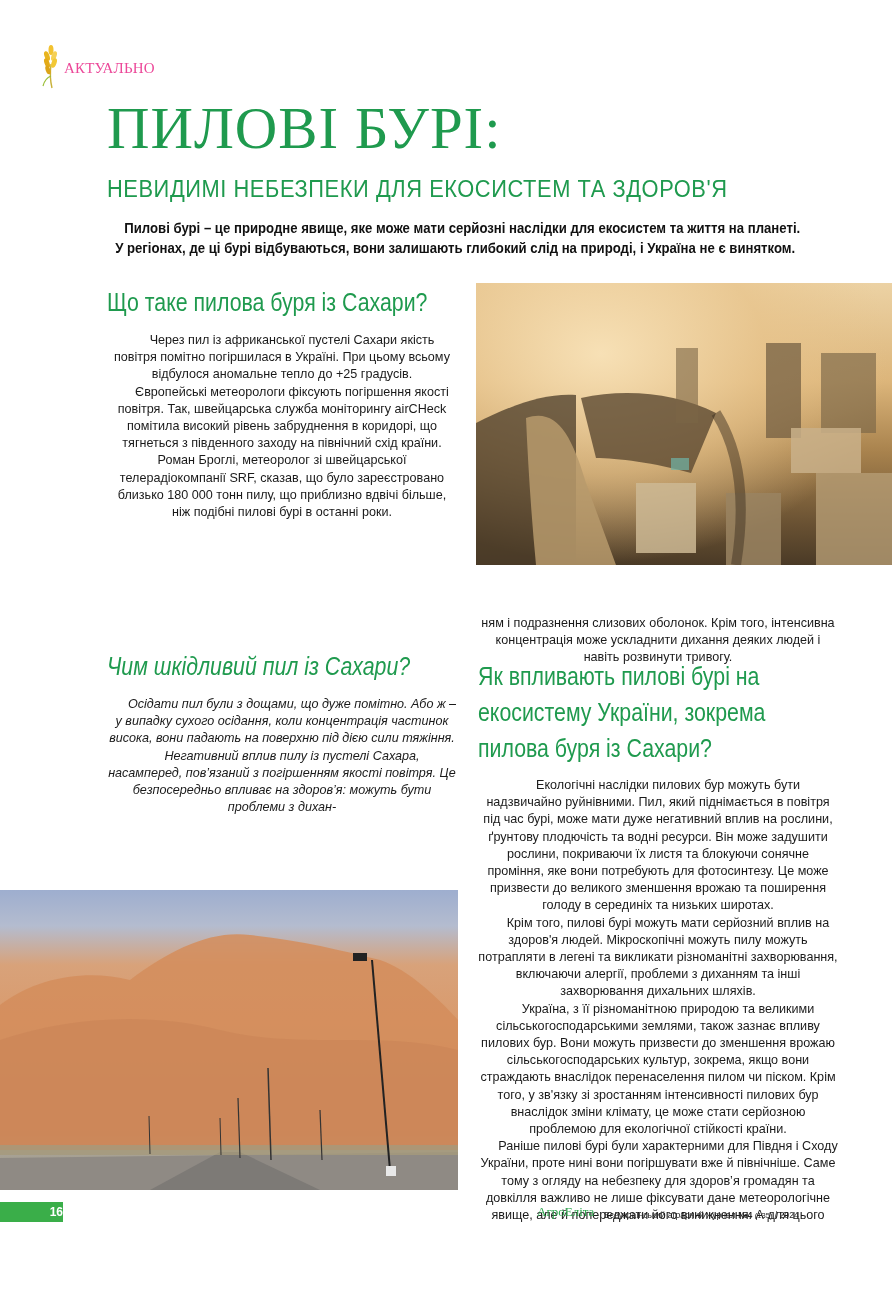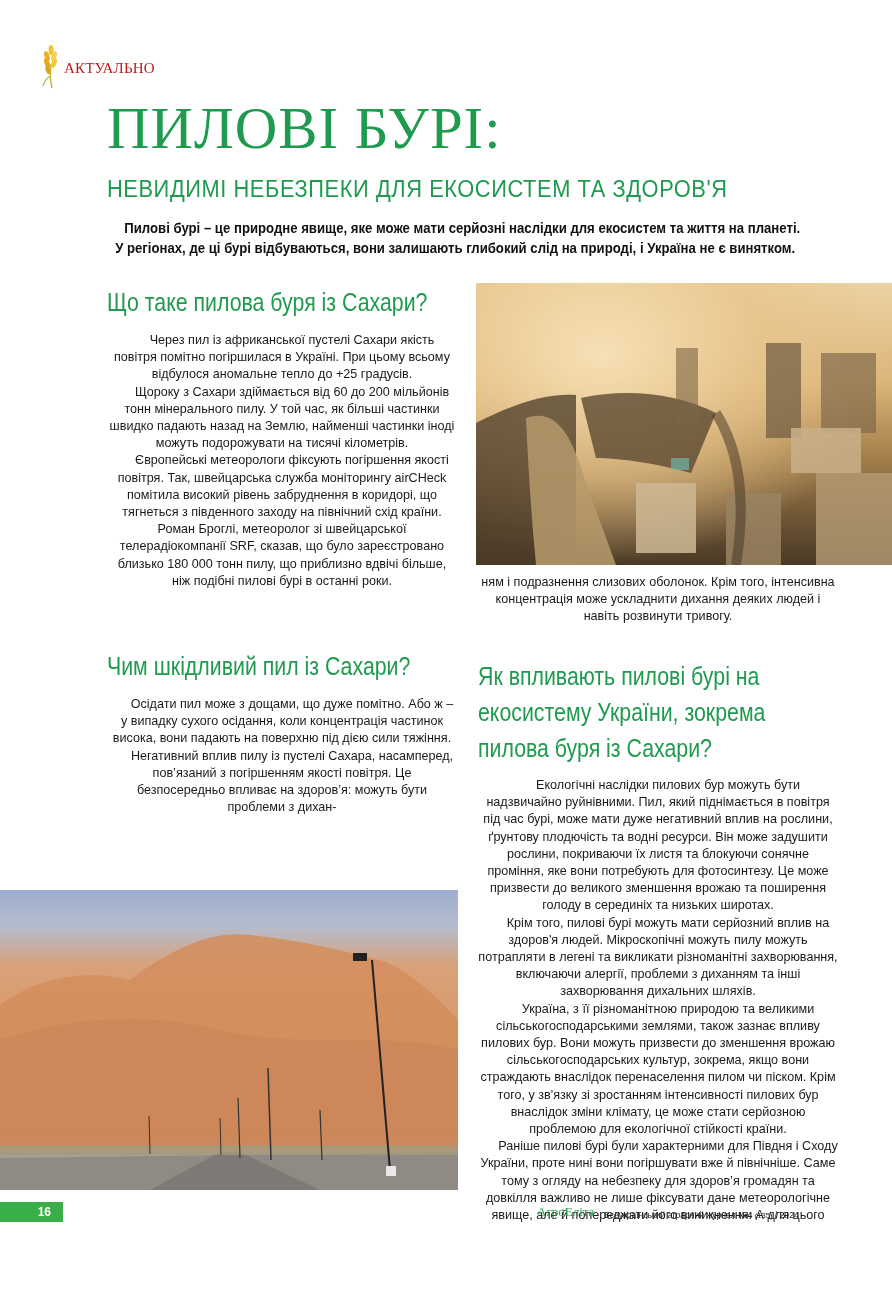--- a/index.html
+++ b/index.html
@@ -1,39 +1,39 @@
 <!DOCTYPE html>
 <html><head>
   <meta charset="utf-8">
   <style>
     html, body { margin: 0; padding: 0; background: #ffffff; }
     body { width: 892px; height: 1296px; position: relative; overflow: hidden; font-family: "Liberation Sans", sans-serif; color: #1a1a1a; }
     .abs { position: absolute; }
     .section-tag { left: 38px; top: 42px; display: flex; align-items: center; }
     .wheat-icon { width: 24px; height: 48px; margin-right: 2px; }
-    .section-label { font-family: "Liberation Serif", serif; color: #b91c1c; font-size: 15px; letter-spacing: 0.2px; margin-top: 4px; }
+    .section-label { font-family: "Liberation Serif", serif; color: #ec4899; font-size: 15px; letter-spacing: 0.2px; margin-top: 4px; }
     .main-title { left: 107px; top: 96px; font-family: "Liberation Serif", serif; color: #1f9a4e; font-size: 60px; line-height: 64px; letter-spacing: 1px; font-weight: normal; margin: 0; transform: scaleX(0.98); transform-origin: left; }
     .subtitle { left: 107px; top: 176px; color: #1f9a4e; font-size: 23.5px; letter-spacing: 0.6px; font-weight: normal; margin: 0; transform: scaleX(0.93); transform-origin: left; white-space: nowrap; }
     .lead { left: 90px; top: 218px; width: 760px; font-size: 14px; line-height: 20px; font-weight: bold; color: #111; margin: 0; text-align: center; }
     .lead span { display: block; white-space: nowrap; }
     .lead .l1 { padding-left: 32px; transform: scaleX(0.94); transform-origin: left; }
     .lead .l2 { padding-left: 17px; transform: scaleX(0.94); transform-origin: left; }
     .h2 { color: #1f9a4e; font-size: 26px; line-height: 36px; font-weight: normal; margin: 0; transform: scaleX(0.82); transform-origin: left; white-space: nowrap; }
     .col { font-size: 12.6px; line-height: 17.2px; color: #1a1a1a; }
     .col p { margin: 0; text-indent: 20px; text-align: center; }
-    .col p.noindent { text-indent: 0; }
+    .col p.noindent { text-indent: 0; margin-top: 41px; }
     .col1 { left: 107px; width: 350px; }
     .col2 { left: 478px; width: 360px; }
     .photo { overflow: hidden; }
     .photo-city { left: 476px; top: 283px; width: 416px; height: 282px; background:
       radial-gradient(ellipse at 30% 25%, rgba(248,226,184,0.95) 0%, rgba(232,196,140,0.7) 40%, rgba(0,0,0,0) 70%),
       linear-gradient(180deg, #ecd2a4 0%, #dcb57a 35%, #a8824d 60%, #6a5233 85%, #4a3a26 100%); }
     .photo-storm { left: 0; top: 890px; width: 458px; height: 300px; background:
       linear-gradient(180deg, #9eaecf 0%, #b4bccf 12%, #d8a27a 25%, #d99a6c 45%, #cc8c60 70%, #bf8a63 80%, #a8a294 88%, #8e8b86 100%); }
-    .page-num-bar { left: 0; top: 1202px; width: 63px; height: 20px; background: #3aae49; color: #fff; font-weight: bold; font-size: 12px; line-height: 20px; text-align: right; box-sizing: border-box; padding-right: 12px; }
+    .page-num-bar { left: 0; top: 1202px; width: 63px; height: 20px; background: #3aae49; color: #fff; font-weight: bold; font-size: 12px; line-height: 20px; text-align: right; box-sizing: border-box; padding-right: 0; }
     .footer { left: 537px; top: 1204px; display: flex; align-items: flex-end; white-space: nowrap; }
     .footer-brand { font-family: "Liberation Serif", serif; color: #2aa24a; font-size: 13px; margin-right: 10px; }
     .footer-text { font-size: 9px; color: #222; transform: scaleX(0.95); transform-origin: left; }
     .footer-text b { font-weight: bold; }
     .footer-text .small { font-size: 8px; }
   </style>
 </head>
 <body>
 
 <div class="abs section-tag">
@@ -55,28 +55,27 @@
 
 <p class="abs lead">
   <span class="l1">Пилові бурі – це природне явище, яке може мати серйозні наслідки для екосистем та життя на планеті.</span>
   <span class="l2">У регіонах, де ці бурі відбуваються, вони залишають глибокий слід на природі, і Україна не є винятком.</span>
 </p>
 
 <div class="abs col col1" style="top:284px;">
   <h3 class="h2">Що таке пилова буря із Сахари?</h3>
   <div style="height:12px;"></div>
   <p>Через пил із африканської пустелі Сахари якість повітря помітно погіршилася в Україні. При цьому всьому відбулося аномальне тепло до +25 градусів.</p>
-  <p>Щороку з Сахари здіймається від 60 до 200 мільйонів тонн мінерального пилу. У той час, як більші частинки швидко падають назад на Землю, найменші частинки іноді можуть подорожувати на тисячі кілометрів.</p>
   <p>Європейські метеорологи фіксують погіршення якості повітря. Так, швейцарська служба моніторингу airCHeck помітила високий рівень забруднення в коридорі, що тягнеться з південного заходу на північний схід країни. Роман Броглі, метеоролог зі швейцарської телерадіокомпанії SRF, сказав, що було зареєстровано близько 180 000 тонн пилу, що приблизно вдвічі більше, ніж подібні пилові бурі в останні роки.</p>
 </div>
 
-<div class="abs col col1" style="top:648px;">
+<div class="abs col col1" style="top:648px;font-style:italic;">
   <h3 class="h2">Чим шкідливий пил із Сахари?</h3>
   <div style="height:12px;"></div>
-  <p>Осідати пил може з дощами, що дуже помітно. Або ж – у випадку сухого осідання, коли концентрація частинок висока, вони падають на поверхню під дією сили тяжіння.</p>
+  <p>Осідати пил були з дощами, що дуже помітно. Або ж – у випадку сухого осідання, коли концентрація частинок висока, вони падають на поверхню під дією сили тяжіння.</p>
   <p>Негативний вплив пилу із пустелі Сахара, насамперед, пов’язаний з погіршенням якості повітря. Це безпосередньо впливає на здоров’я: можуть бути проблеми з дихан-</p>
 </div>
 
 <div class="abs photo photo-city">
   <svg width="416" height="282" viewBox="0 0 416 282">
     <path d="M0 140 C40 120 70 110 100 112 L100 282 L0 282 Z" fill="#4a3b28" opacity="0.75"></path>
     <path d="M50 135 C80 125 95 150 110 200 L140 282 L60 282 C55 230 52 180 50 135 Z" fill="#b79a6c" opacity="0.85"></path>
     <path d="M105 115 C150 105 200 110 240 130 L215 190 C180 180 140 175 120 175 Z" fill="#5c4a32" opacity="0.8"></path>
     <rect x="200" y="65" width="22" height="75" fill="#7b6546" opacity="0.6"></rect>
     <rect x="290" y="60" width="35" height="95" fill="#6e5a3e" opacity="0.7"></rect>

